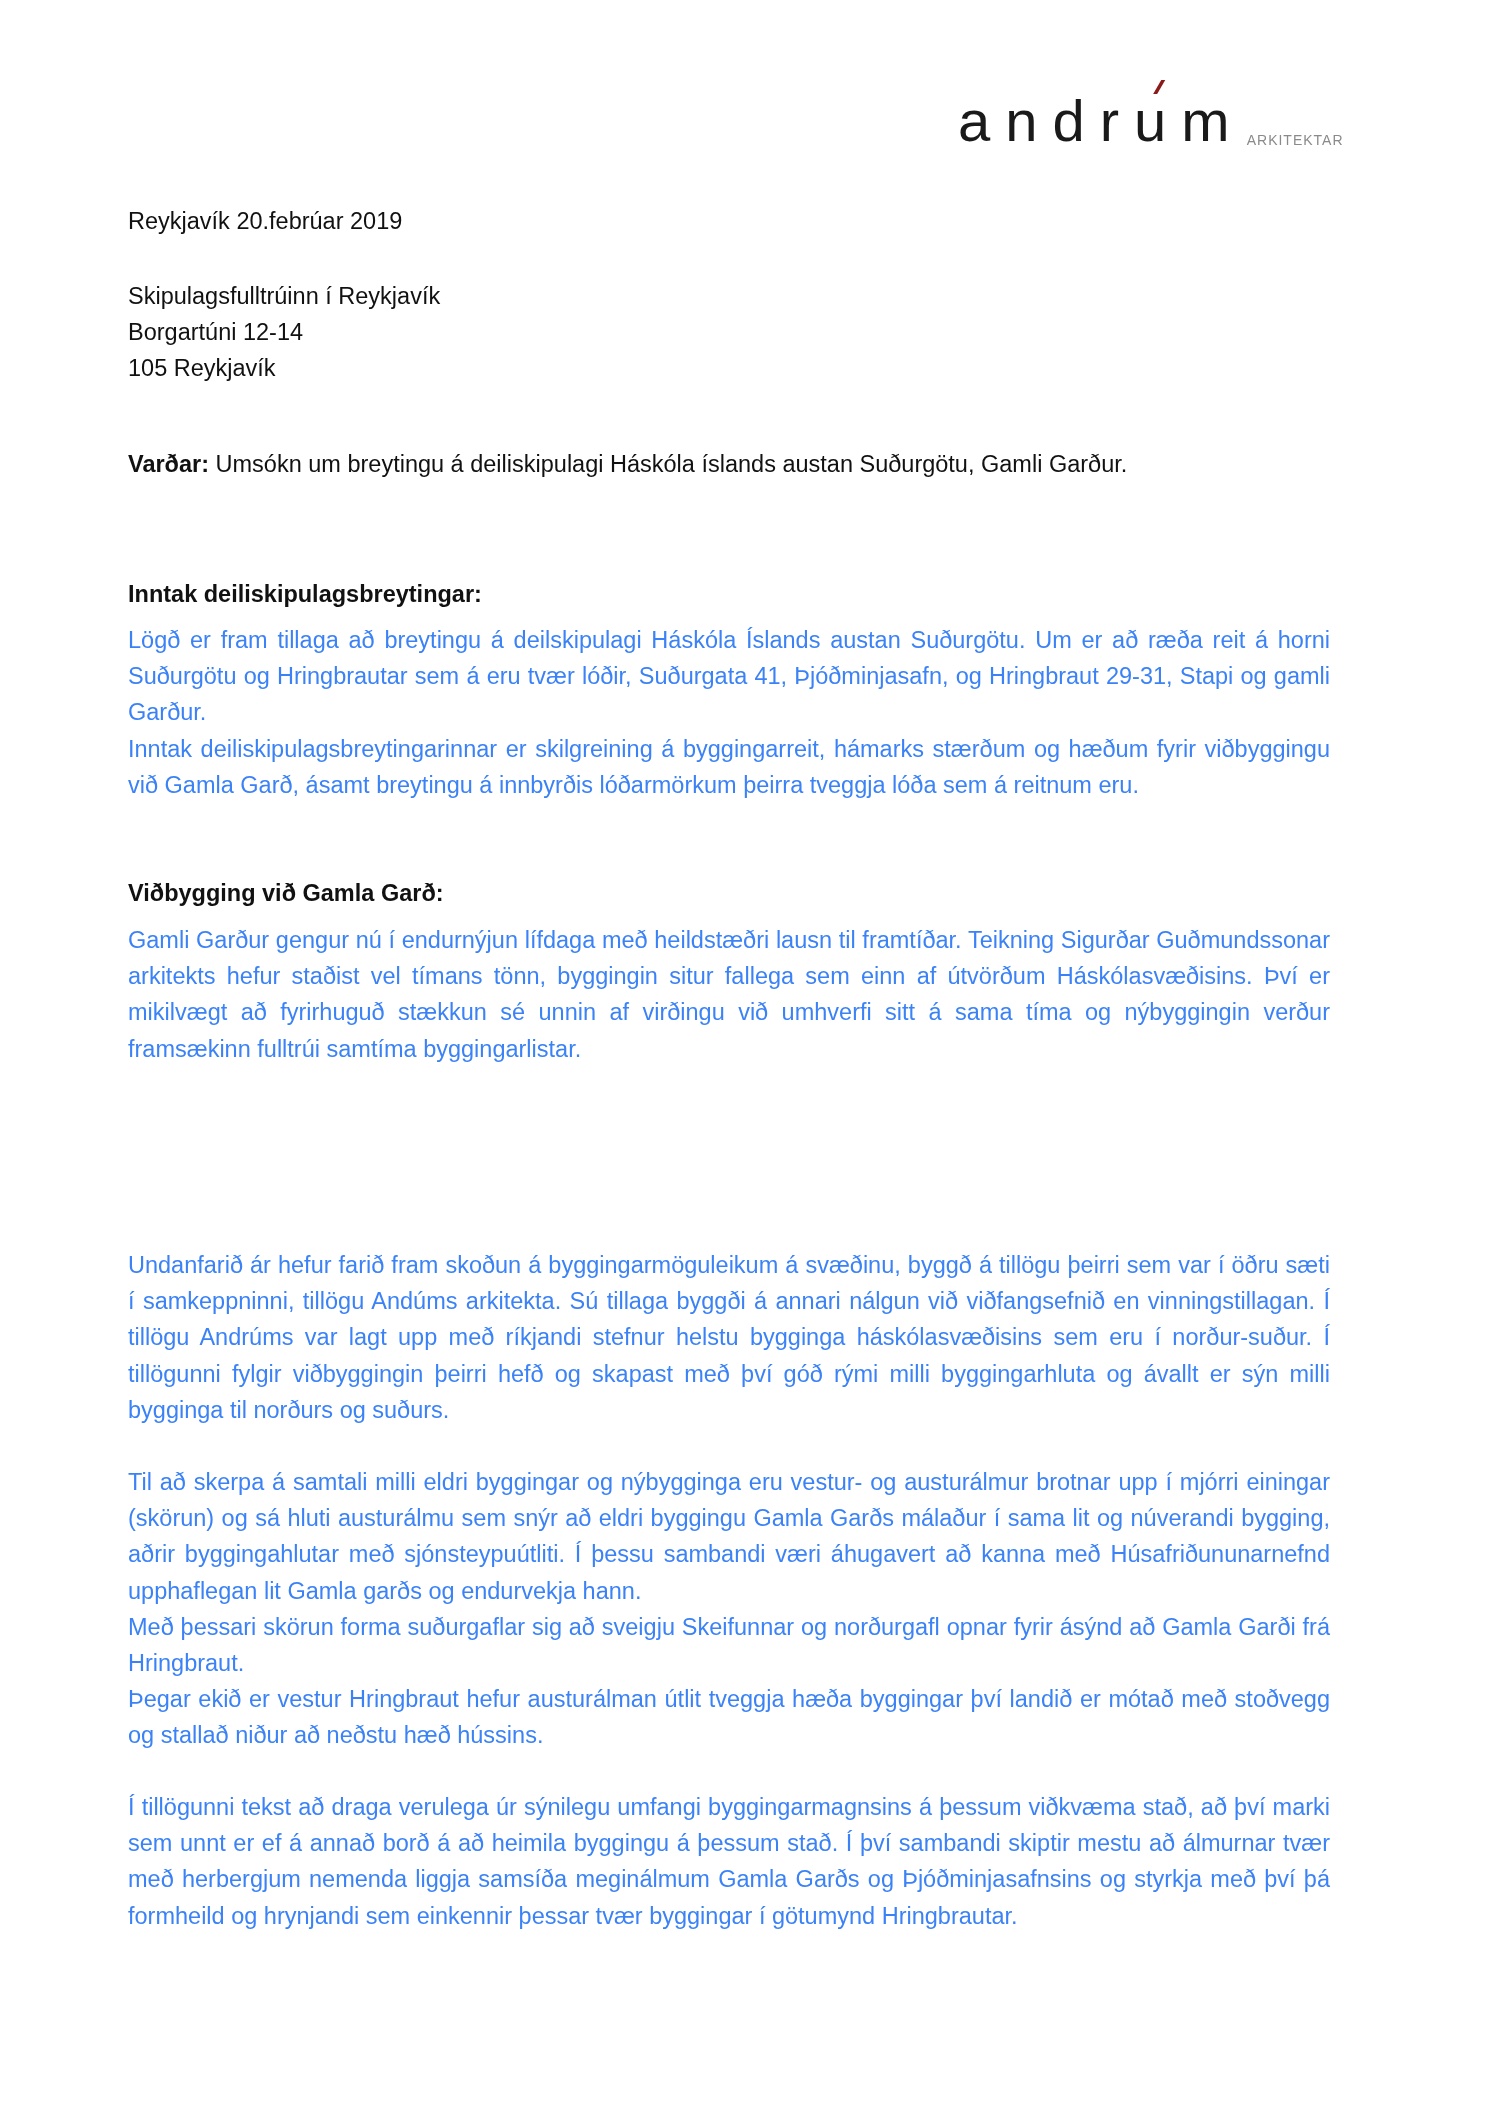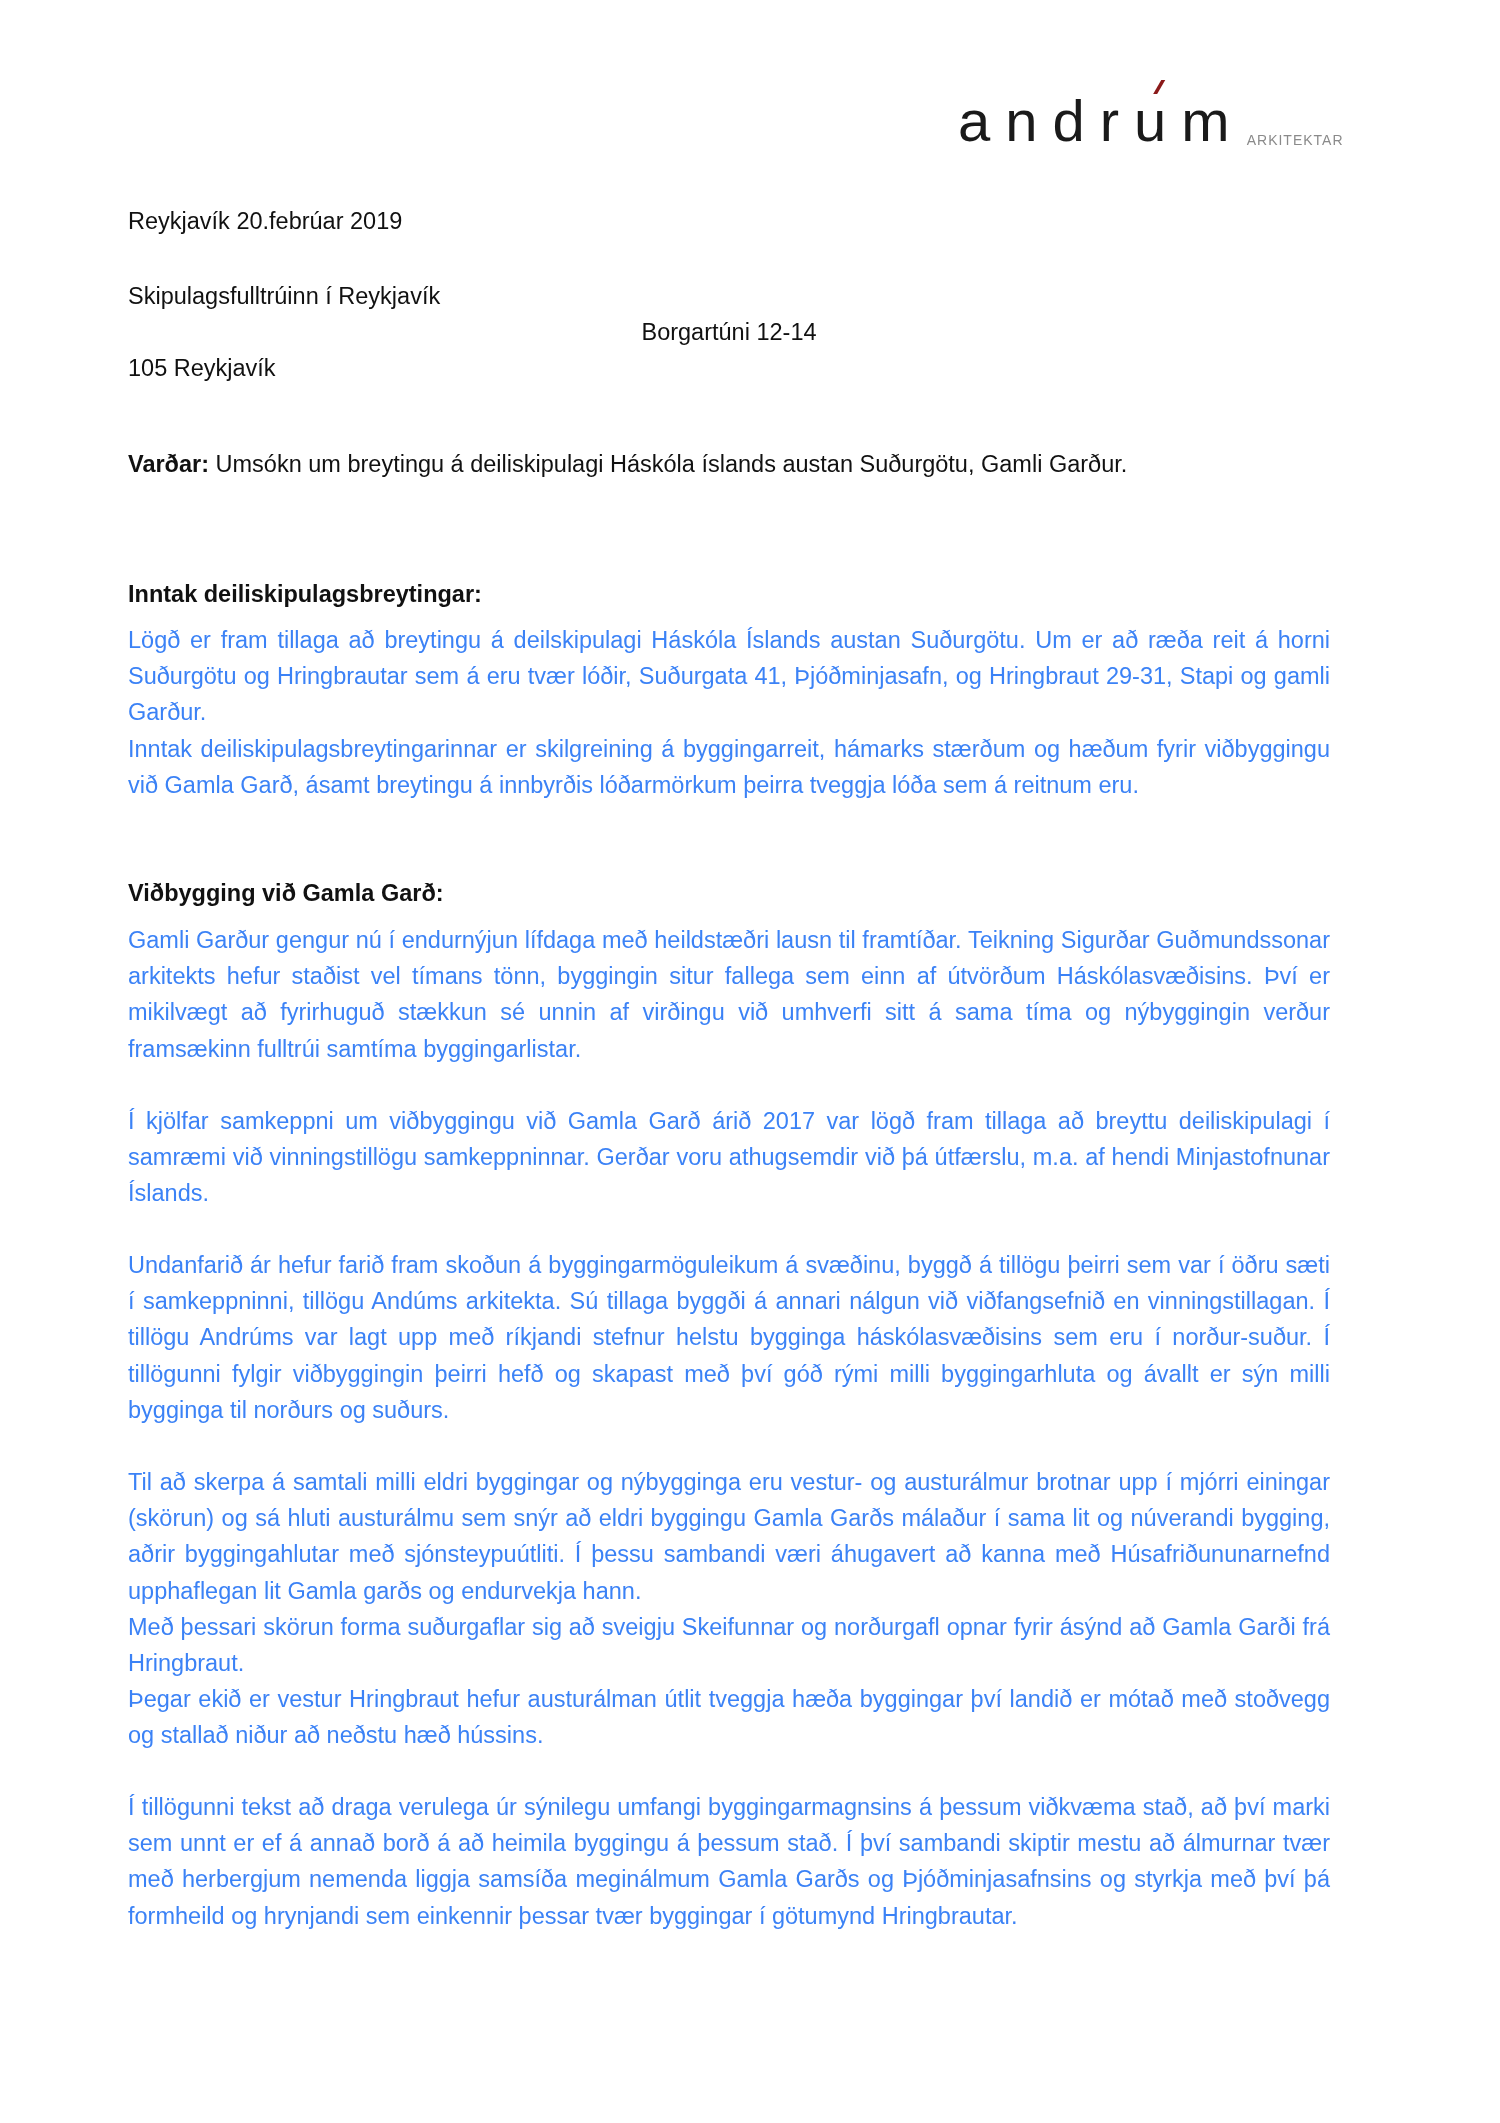--- a/index.html
+++ b/index.html
@@ -21,35 +21,34 @@
 <div class="page">
 
   <div class="logo">
     <span class="logo-word"><span>andr</span><span class="accent-u"><span>u</span><span class="accent-mark"></span></span><span>m</span></span>
     <span class="logo-sub">ARKITEKTAR</span>
   </div>
 
   <div class="text" style="top:203px;">Reykjavík 20.febrúar 2019</div>
 
   <div class="text" style="top:278px;">Skipulagsfulltrúinn í Reykjavík</div>
-  <div class="text" style="top:314px;text-align:center;">Borgartúni 12-14</div>
+  <div class="text" style="top:314px;">Borgartúni 12-14</div>
   <div class="text" style="top:350px;">105 Reykjavík</div>
 
   <div class="text" style="top:446px;">
     <span class="bold">Varðar:</span><span> Umsókn um breytingu á deiliskipulagi Háskóla íslands austan Suðurgötu, Gamli Garður.</span>
   </div>
 
   <div class="text heading" style="top:576px;">Inntak deiliskipulagsbreytingar:</div>
 
   <div class="block" style="top:622px;">Lögð er fram tillaga að breytingu á deilskipulagi Háskóla Íslands austan Suðurgötu.  Um er að ræða reit á horni Suðurgötu og Hringbrautar sem á eru tvær lóðir, Suðurgata 41, Þjóðminjasafn, og Hringbraut 29-31, Stapi og gamli Garður.</div>
   <div class="block" style="top:731px;">Inntak deiliskipulagsbreytingarinnar er skilgreining á byggingarreit, hámarks stærðum og hæðum fyrir viðbyggingu við Gamla Garð, ásamt breytingu á innbyrðis lóðarmörkum þeirra tveggja lóða sem á reitnum eru.</div>
 
   <div class="text heading" style="top:875px;">Viðbygging við Gamla Garð:</div>
 
   <div class="block" style="top:922px;">Gamli Garður gengur nú í endurnýjun lífdaga með heildstæðri lausn til framtíðar.  Teikning Sigurðar Guðmundssonar arkitekts hefur staðist vel tímans tönn, byggingin situr fallega sem einn af útvörðum Háskólasvæðisins.  Því er mikilvægt að fyrirhuguð stækkun sé unnin af virðingu við umhverfi sitt á sama tíma og nýbyggingin verður framsækinn fulltrúi samtíma byggingarlistar.</div>
-  <div class="block" style="top:1103px;">Í kjölfar samkeppni um viðbyggingu við Gamla Garð árið 2017 var lögð fram tillaga að breyttu deiliskipulagi í samræmi við vinningstillögu samkeppninnar. Gerðar voru athugsemdir við þá útfærslu, m.a. af  hendi Minjastofnunar Íslands.</div>
   <div class="block" style="top:1247px;">Undanfarið ár hefur farið fram skoðun á byggingarmöguleikum á svæðinu, byggð á tillögu þeirri sem var í öðru sæti í samkeppninni, tillögu Andúms arkitekta.  Sú tillaga byggði á annari nálgun við viðfangsefnið en vinningstillagan.  Í tillögu Andrúms var lagt upp með  ríkjandi stefnur helstu bygginga háskólasvæðisins sem eru í  norður-suður.  Í tillögunni fylgir viðbyggingin  þeirri hefð  og  skapast með því góð rými milli byggingarhluta og ávallt er sýn milli bygginga til norðurs og suðurs.</div>
   <div class="block" style="top:1464px;">Til að skerpa á samtali milli eldri byggingar og nýbygginga eru vestur- og austurálmur brotnar upp í mjórri einingar (skörun) og sá hluti austurálmu sem snýr að eldri byggingu Gamla Garðs málaður í sama lit og núverandi bygging, aðrir byggingahlutar með sjónsteypuútliti. Í þessu sambandi væri áhugavert að kanna með Húsafriðununarnefnd upphaflegan lit Gamla garðs og endurvekja hann.</div>
   <div class="block" style="top:1609px;">Með þessari skörun forma suðurgaflar sig að sveigju Skeifunnar og norðurgafl opnar fyrir ásýnd að Gamla Garði frá Hringbraut.</div>
   <div class="block" style="top:1681px;">Þegar ekið er vestur Hringbraut hefur austurálman útlit tveggja hæða byggingar því landið er mótað með stoðvegg og stallað niður að neðstu hæð hússins.</div>
   <div class="block" style="top:1789px;">Í tillögunni tekst að draga verulega úr sýnilegu umfangi byggingarmagnsins á þessum viðkvæma stað, að því marki sem unnt er ef á annað borð á að heimila byggingu á þessum stað.  Í því sambandi skiptir mestu að álmurnar tvær með herbergjum nemenda liggja samsíða meginálmum Gamla Garðs og Þjóðminjasafnsins og styrkja með því þá formheild og hrynjandi sem einkennir þessar tvær byggingar í götumynd Hringbrautar.</div>
 
 </div>
 
 </body></html>

